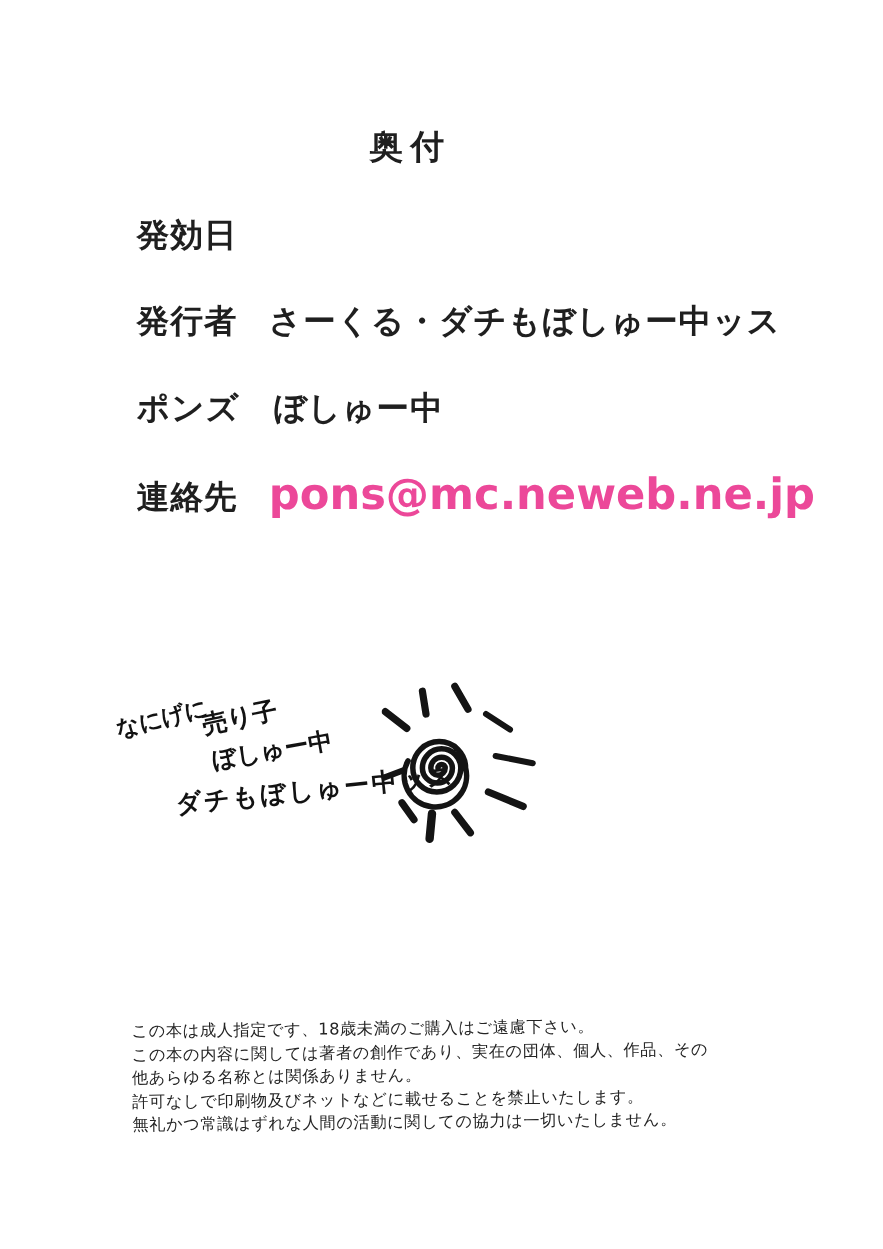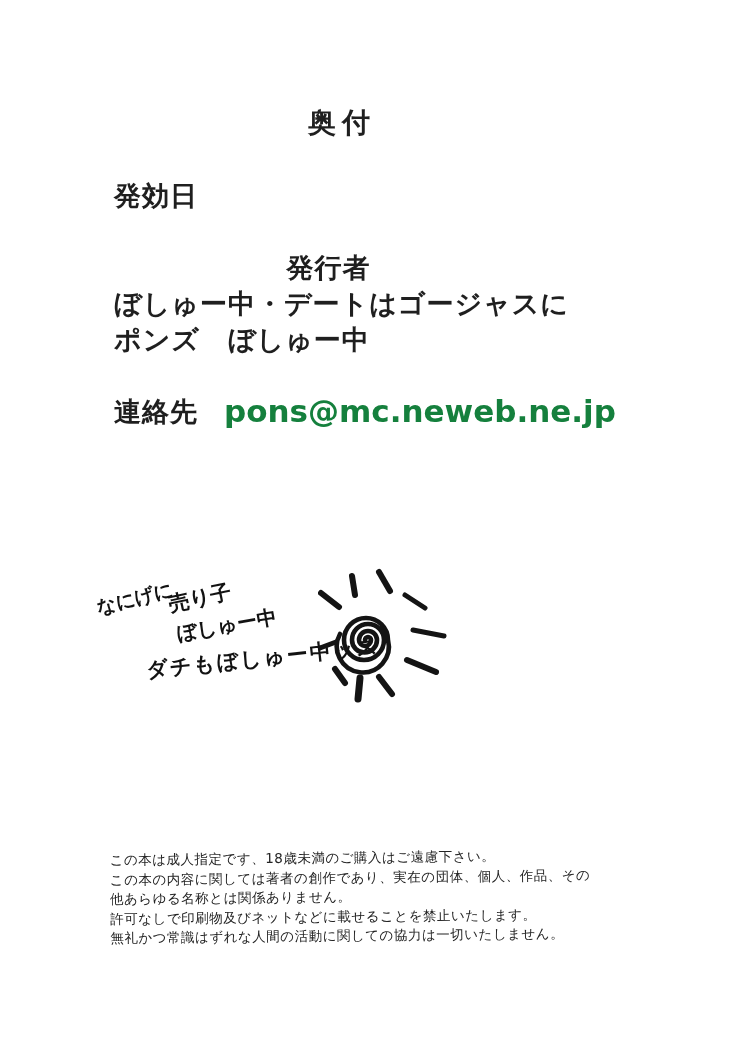--- a/index.html
+++ b/index.html
@@ -21,27 +21,27 @@
     display:flex;align-items:center;
     font-size:27px;
     white-space:nowrap;
   }
   .colophon-row .label{
     display:inline-block;width:110px;
     letter-spacing:1px;font-weight:600;
   }
   .colophon-row .value{letter-spacing:1px;font-weight:600;}
   .row-0{top:178px;}
-  .row-1{top:250px;flex-direction:column;}
+  .row-1{top:250px;}
   .row-2{top:322px;}
   .row-3{top:394px;}
   .value.email{
     font-family:"DejaVu Sans","Liberation Sans",sans-serif;
-    font-weight:700;font-size:31px;letter-spacing:0px;
-    margin-top:-2px;color:#15803d;
+    font-weight:700;font-size:36px;letter-spacing:0px;
+    margin-top:-2px;color:#ec4899;
   }
   .hw{
     position:absolute;
     font-family:"DejaVu Sans","Liberation Sans",sans-serif;
     font-weight:700;color:#121212;
     white-space:nowrap;
   }
   .hw-casual{left:96px;top:586px;font-size:19px;transform:rotate(-14deg);}
   .hw-seller1{left:168px;top:584px;font-size:21px;transform:rotate(-12deg);}
   .hw-seller2{left:176px;top:612px;font-size:20px;transform:rotate(-10deg);}
@@ -61,21 +61,21 @@
 <div class="page">
 
   <h1 class="title">奥付</h1>
 
   <div class="colophon-row row-0">
     <span class="label">発効日</span>
   </div>
 
   <div class="colophon-row row-1">
     <span class="label">発行者</span>
-    <span class="value">ぼしゅー中・デートはゴージャスに</span>
+    <span class="value">さーくる・ダチもぼしゅー中ッス</span>
   </div>
 
   <div class="colophon-row row-2">
     <span class="value">ポンズ　ぼしゅー中</span>
   </div>
 
   <div class="colophon-row row-3">
     <span class="label">連絡先</span>
     <span class="value email">pons@mc.neweb.ne.jp</span>
   </div>

